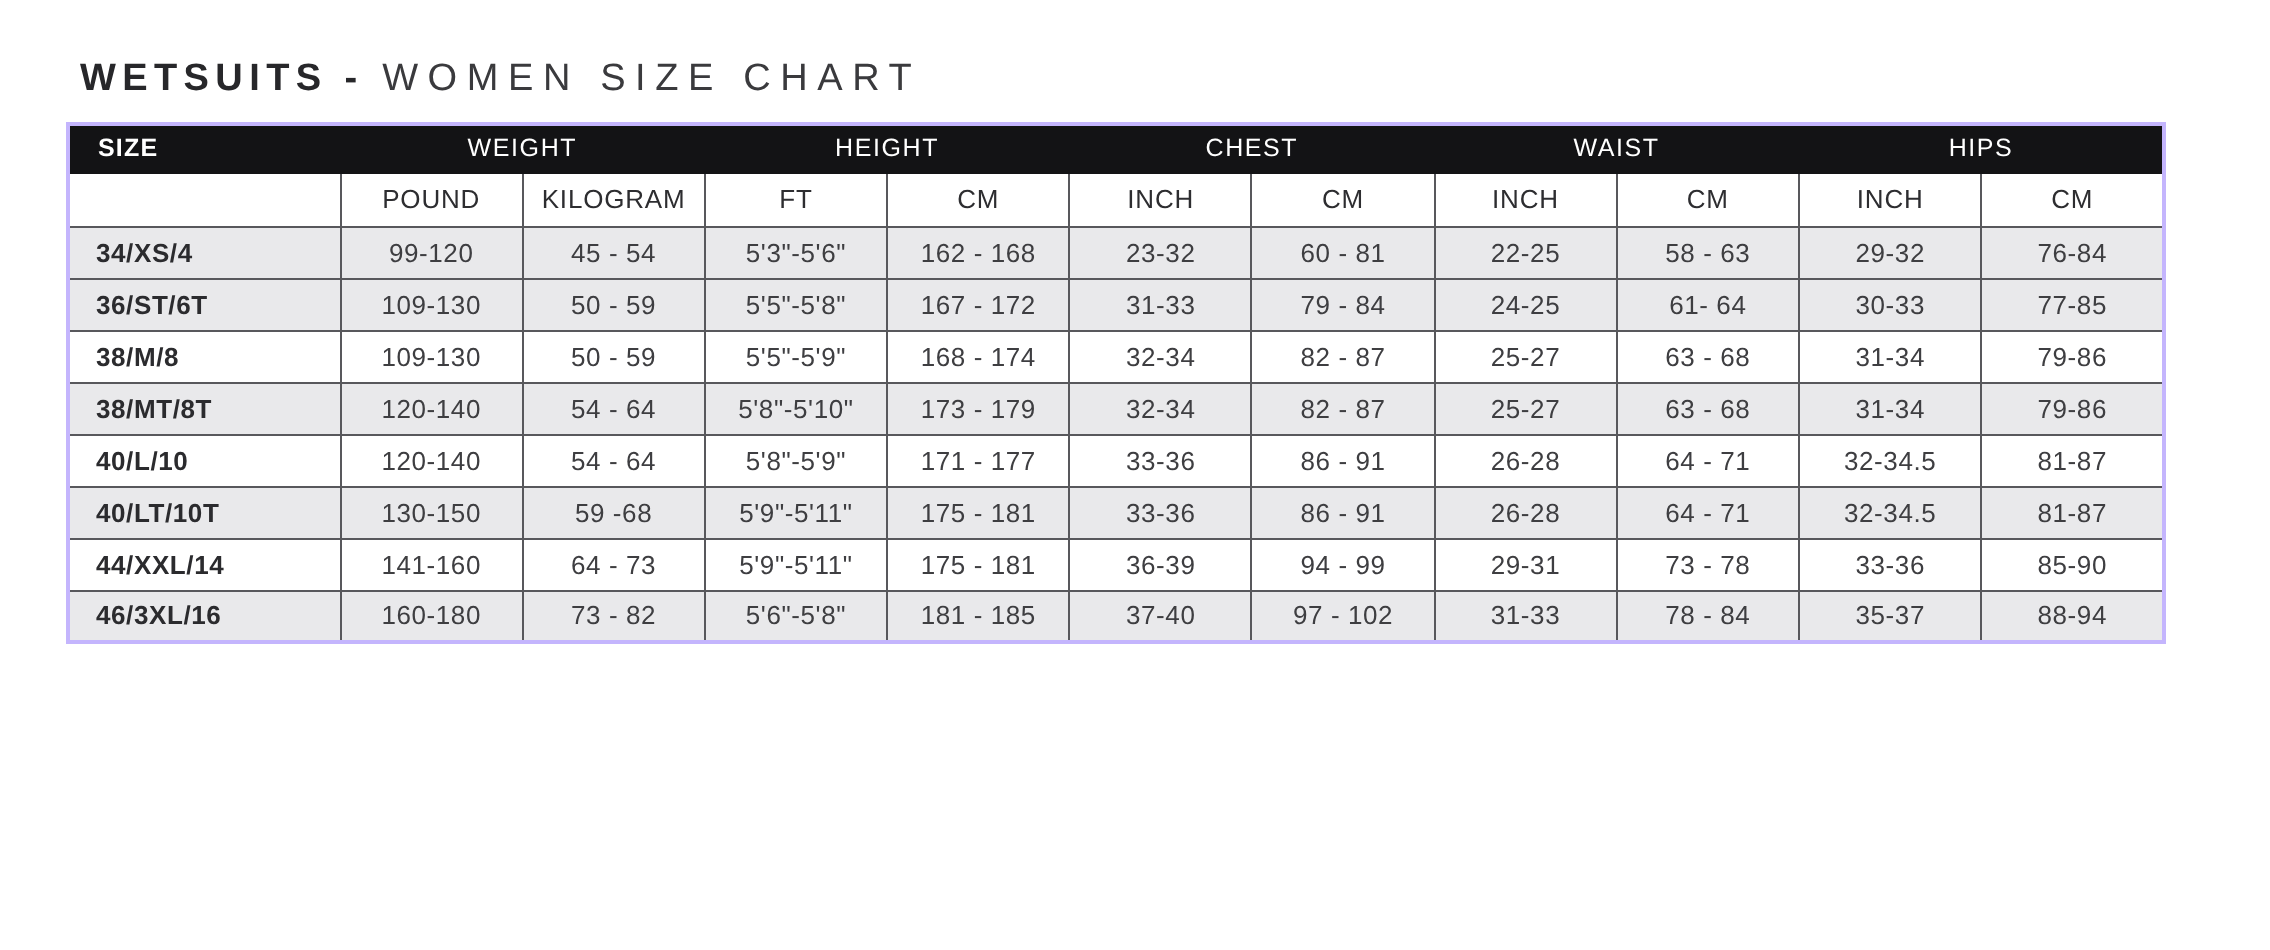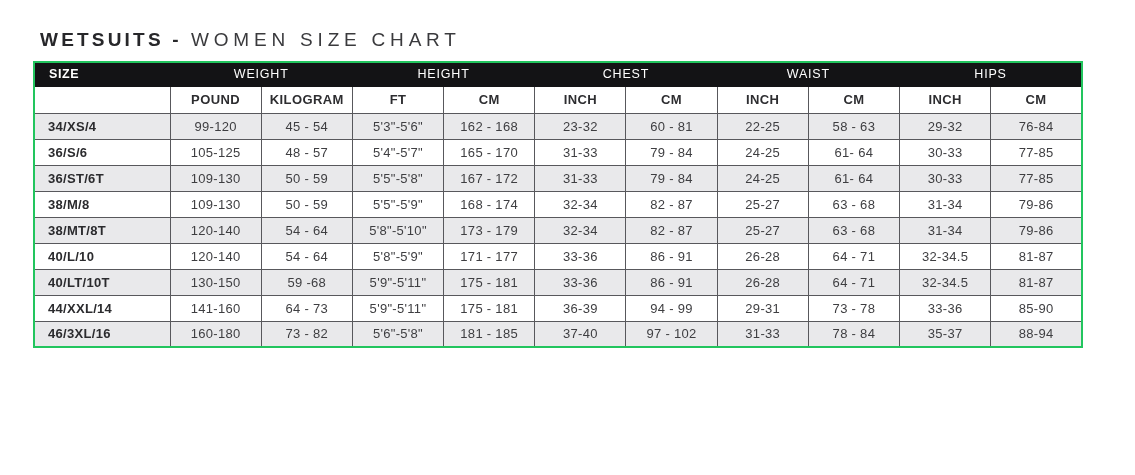--- a/index.html
+++ b/index.html
@@ -32,21 +32,21 @@
     font-weight: normal;
     letter-spacing: 4.8px;
     color: #3a3a3d;
     margin-left: 4px;
   }
   table.size-chart {
     border-collapse: collapse;
     table-layout: fixed;
     width: 1050px;
     margin-left: 33px;
-    border: 2px solid #22c55e;
+    border: 2px solid #c4b5fd;
   }
   col.c-size { width: 136px; }
   tr.group-row th {
     background: #131315;
     color: #ffffff;
     height: 24px;
     font-size: 12.5px;
     font-weight: normal;
     letter-spacing: 0.8px;
     text-align: center;
@@ -57,21 +57,21 @@
     text-align: left;
     padding-left: 14px;
     font-weight: bold;
     letter-spacing: 0.6px;
   }
   tr.unit-row th {
     background: #ffffff;
     color: #2d2d30;
     height: 27px;
     font-size: 13px;
-    font-weight: bold;
+    font-weight: normal;
     letter-spacing: 0.4px;
     text-align: center;
     border: 1px solid #58585c;
     padding: 0;
   }
   tbody td {
     height: 26px;
     font-size: 13px;
     color: #3e3e41;
     text-align: center;
@@ -143,33 +143,20 @@
           <td class="value-cell">45 - 54</td>
           <td class="value-cell">5'3"-5'6"</td>
           <td class="value-cell">162 - 168</td>
           <td class="value-cell">23-32</td>
           <td class="value-cell">60 - 81</td>
           <td class="value-cell">22-25</td>
           <td class="value-cell">58 - 63</td>
           <td class="value-cell">29-32</td>
           <td class="value-cell">76-84</td>
         </tr>
-        <tr>
-          <td class="size-cell">36/S/6</td>
-          <td class="value-cell">105-125</td>
-          <td class="value-cell">48 - 57</td>
-          <td class="value-cell">5'4"-5'7"</td>
-          <td class="value-cell">165 - 170</td>
-          <td class="value-cell">31-33</td>
-          <td class="value-cell">79 - 84</td>
-          <td class="value-cell">24-25</td>
-          <td class="value-cell">61- 64</td>
-          <td class="value-cell">30-33</td>
-          <td class="value-cell">77-85</td>
-        </tr>
         <tr class="alt">
           <td class="size-cell">36/ST/6T</td>
           <td class="value-cell">109-130</td>
           <td class="value-cell">50 - 59</td>
           <td class="value-cell">5'5"-5'8"</td>
           <td class="value-cell">167 - 172</td>
           <td class="value-cell">31-33</td>
           <td class="value-cell">79 - 84</td>
           <td class="value-cell">24-25</td>
           <td class="value-cell">61- 64</td>

